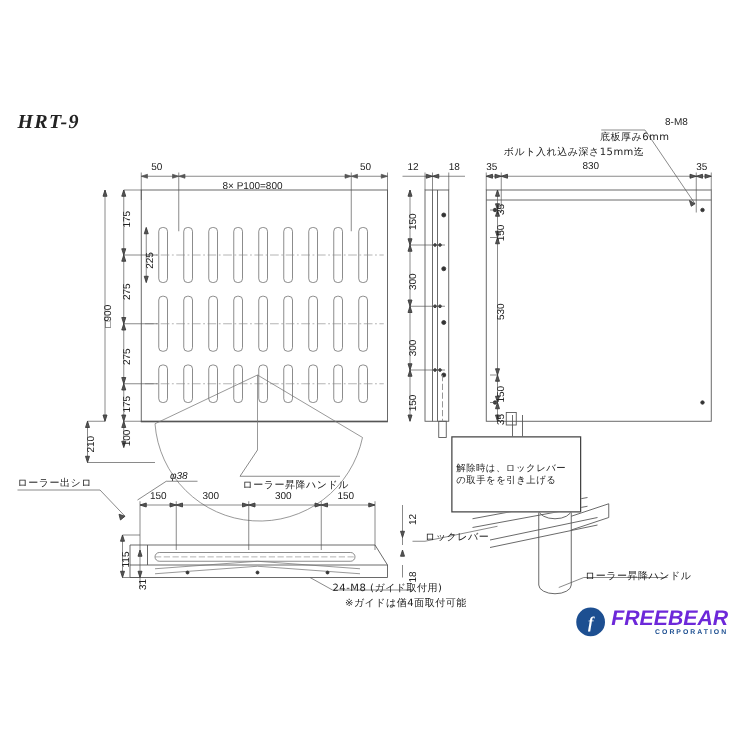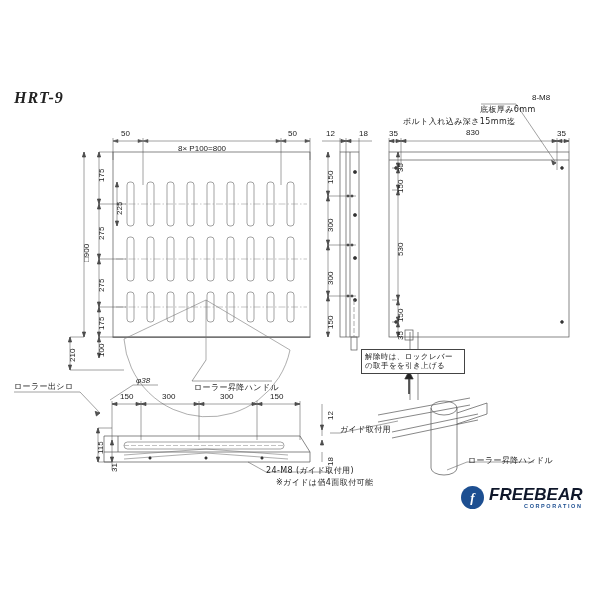--- a/index.html
+++ b/index.html
@@ -5,28 +5,28 @@
   html,body{margin:0;padding:0;background:#ffffff;}
   body{width:600px;height:600px;position:relative;overflow:hidden;
        font-family:"Liberation Sans","DejaVu Sans",sans-serif;color:#1a1a1a;}
   #sheet{position:absolute;inset:0;}
   svg{position:absolute;left:0;top:0;width:600px;height:600px;}
   .t{position:absolute;white-space:nowrap;font-size:8px;line-height:1.25;color:#222;}
   .t.jp{font-family:"DejaVu Sans",sans-serif;letter-spacing:.4px;}
   .vt{transform-origin:0 0;}
   .title{font-size:16px;font-style:italic;font-weight:700;letter-spacing:1px;
          font-family:"Liberation Serif",serif;}
-  .box{position:absolute;border:1px solid #444;background:#fff;padding:2px 3px;}
+  .box{position:absolute;border:1px solid #444;background:#fff;padding:20px 3px;}
   .logo{position:absolute;display:flex;align-items:center;gap:5px;}
   .logo .mark{width:23px;height:23px;border-radius:50%;background:#1d4f91;
        display:flex;align-items:center;justify-content:center;}
   .logo .mark span{color:#fff;font-size:13px;font-weight:700;font-style:italic;
        font-family:"Liberation Serif",serif;line-height:1;}
   .logo .wm{display:flex;flex-direction:column;line-height:1;}
-  .logo .wm .b{color:#0f172a;font-size:17px;font-weight:700;font-style:italic;
+  .logo .wm .b{color:#6d28d9;font-size:17px;font-weight:700;font-style:italic;
        letter-spacing:0px;font-family:"Liberation Sans",sans-serif;}
   .logo .wm .c{color:#1d4f91;font-size:5.5px;font-weight:700;letter-spacing:1.6px;
        text-align:right;font-family:"Liberation Sans",sans-serif;margin-top:1px;}
 </style>
 </head>
 <body>
 
 <div id="sheet">
 
   <svg viewBox="0 0 600 600">
@@ -433,21 +433,21 @@
   <div class="t vt" style="left:110px;top:472px;transform:rotate(-90deg);">31</div>
 
   <div class="t jp" style="left:266px;top:466px;">24-M8 (ガイド取付用)</div>
   <div class="t jp" style="left:276px;top:478px;">※ガイドは偤4面取付可能</div>
 
   <div class="box" style="left:361px;top:349px;width:96px;">
     <div class="t jp" style="position:static;font-size:7.5px;">解除時は、ロックレバー</div>
     <div class="t jp" style="position:static;font-size:7.5px;">の取手をを引き上げる</div>
   </div>
 
-  <div class="t jp" style="left:340px;top:425px;">ガイド取付用</div>
+  <div class="t jp" style="left:340px;top:425px;">ロックレバー</div>
   <div class="t jp" style="left:468px;top:456px;">ローラー昇降ハンドル</div>
 
 
   <div class="logo" style="left:461px;top:486px;">
     <div class="mark">
       <span>f</span>
     </div>
     <div class="wm">
       <div class="b">FREEBEAR</div>
       <div class="c">CORPORATION</div>

